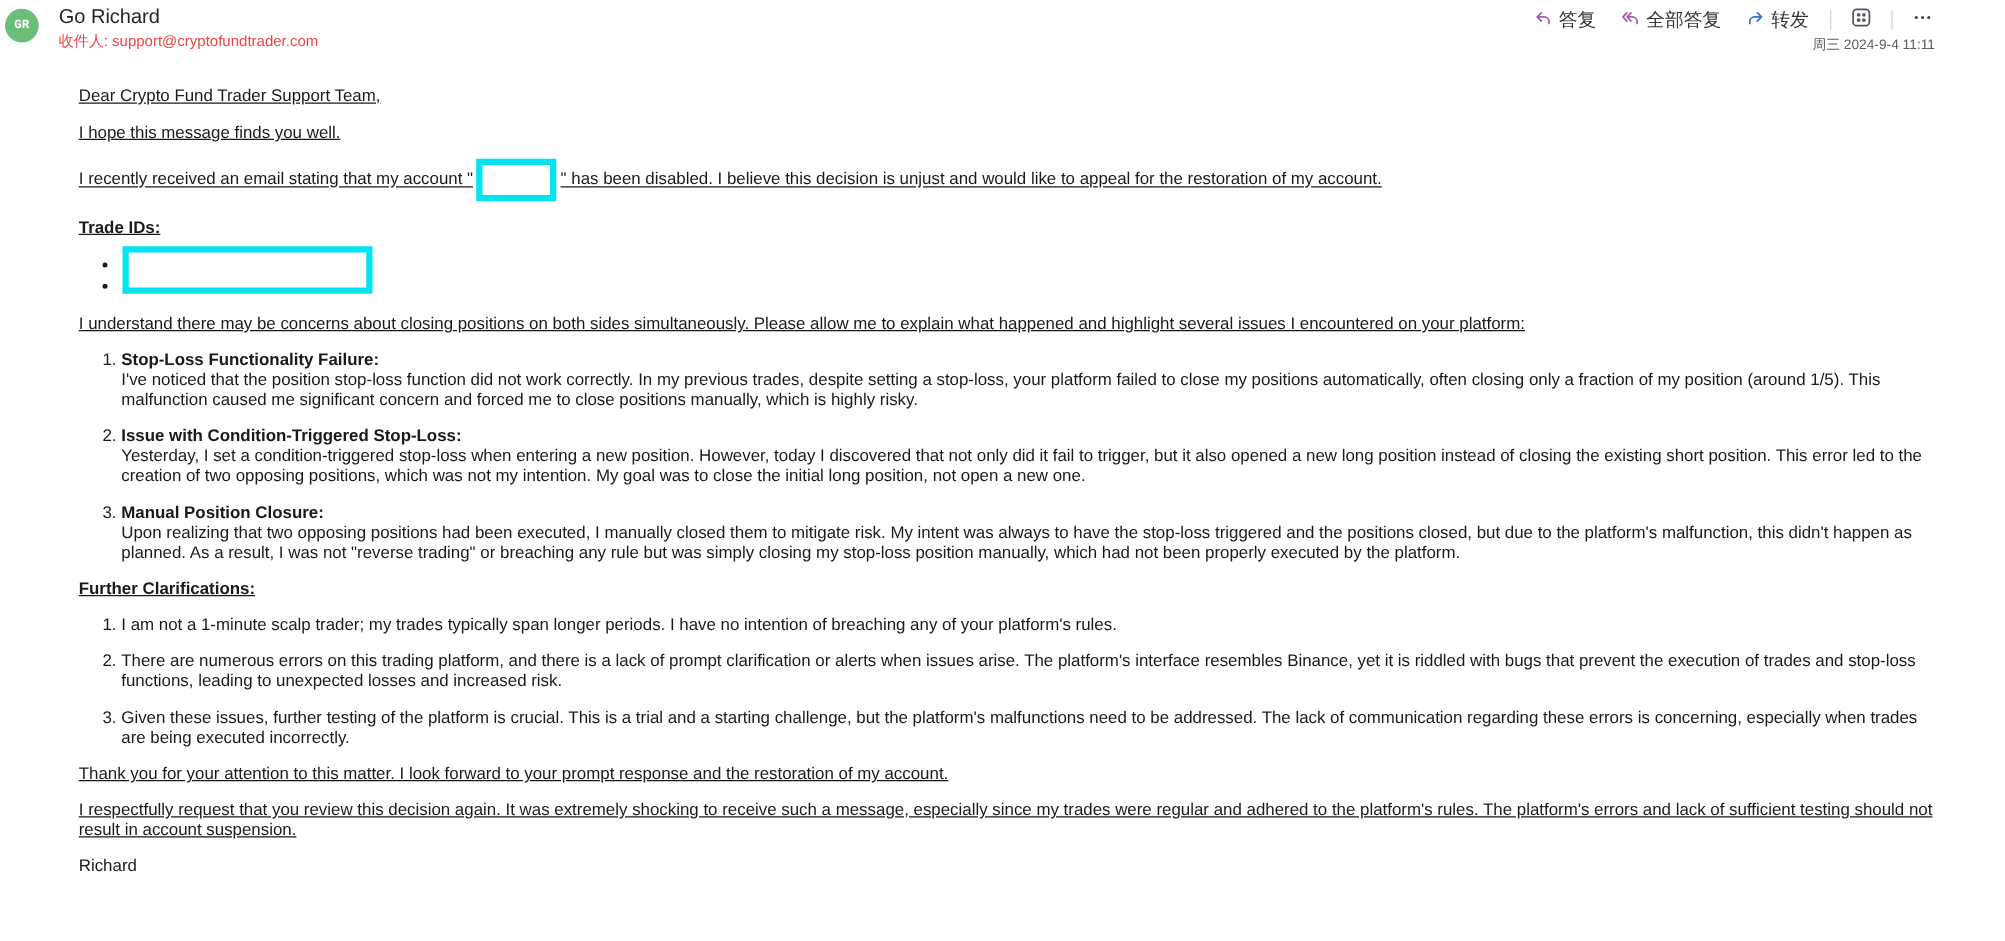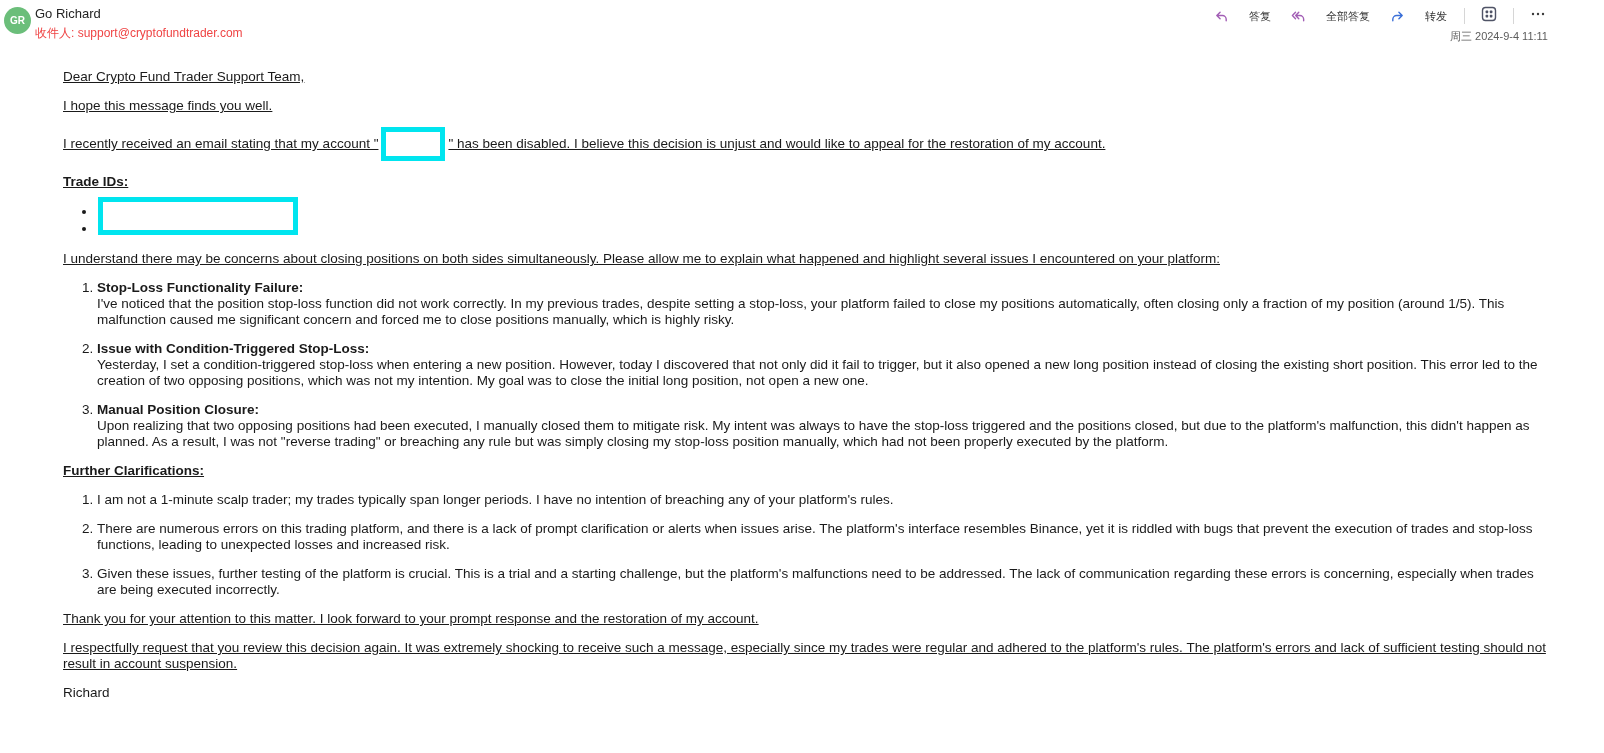--- a/index.html
+++ b/index.html
@@ -9,31 +9,31 @@
   
   .header {
     display: flex; justify-content: space-between; align-items: flex-start;
     padding: 5px 56px 0 4px; height: 45px;
   }
   .sender-block { display: flex; align-items: flex-start; }
   .avatar {
     width: 27px; height: 27px; border-radius: 50%;
     color: #fff; font-size: 10px; font-weight: bold;
     display: flex; align-items: center; justify-content: center;
-    margin: 2px 4px 0 0; flex: 0 0 auto; cursor: pointer;
+    margin: 2px 16px 0 0; flex: 0 0 auto; cursor: pointer; font-family: Liberation Mono, monospace;
   }
   .sender-lines { display: flex; flex-direction: column; }
-  .sender-name { font-size: 13px; color: #242424; line-height: 18px; }
+  .sender-name { font-size: 16px; color: #242424; line-height: 18px; }
   .recipient-line { font-size: 12px; color: #ef4444; line-height: 20px; }
 
   .header-right { display: flex; flex-direction: column; align-items: flex-end; }
   .actions-row { display: flex; align-items: center; gap: 14px; height: 22px; }
   .action-btn {
-    display: flex; gap: 20px;
-    font-size: 11px; color: #333; cursor: pointer; white-space: nowrap;
+    display: flex; gap: 5px;
+    font-size: 15px; color: #333; cursor: pointer; white-space: nowrap;
     padding: 2px 3px; border-radius: 3px;
   }
   .action-btn svg { display: block; }
   .icon-btn { cursor: pointer; display: flex; align-items: center; padding: 2px; border-radius: 3px; }
   .v-divider { width: 1px; height: 16px; background: #d6d6d6; }
   .date-line { font-size: 11px; color: #5c5c5c; line-height: 17px; margin-top: 1px; white-space: nowrap; margin-left: 24px; }
 
   
   .email-body {
     padding: 24px 55px 0 63px;

